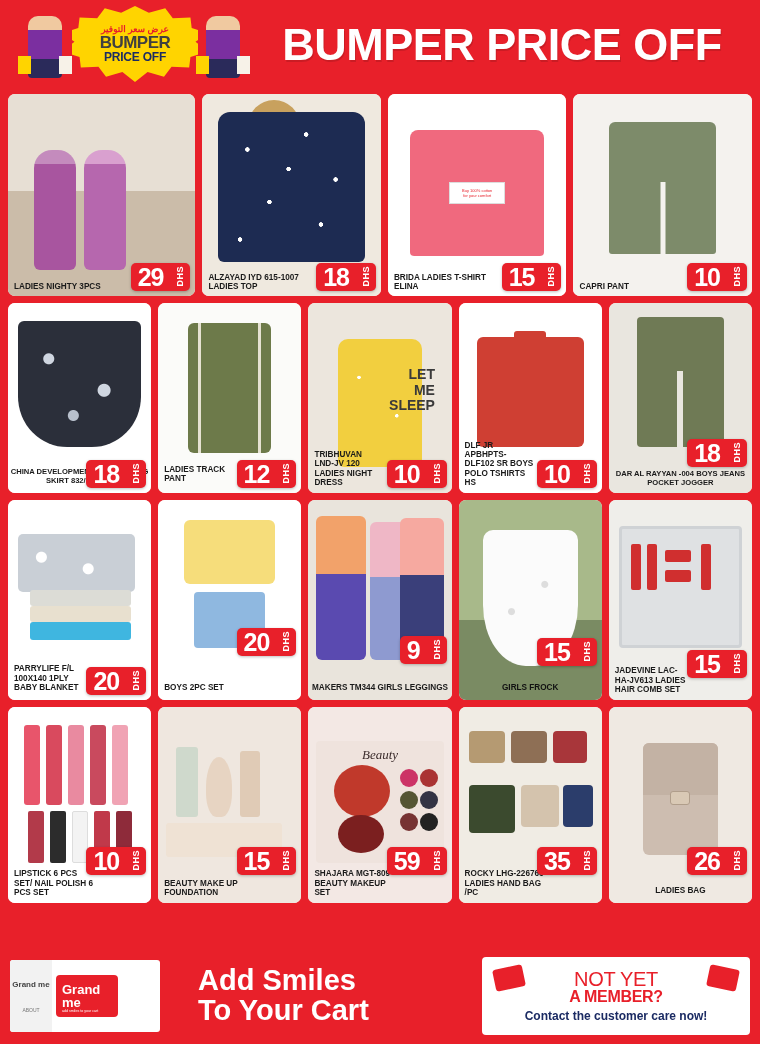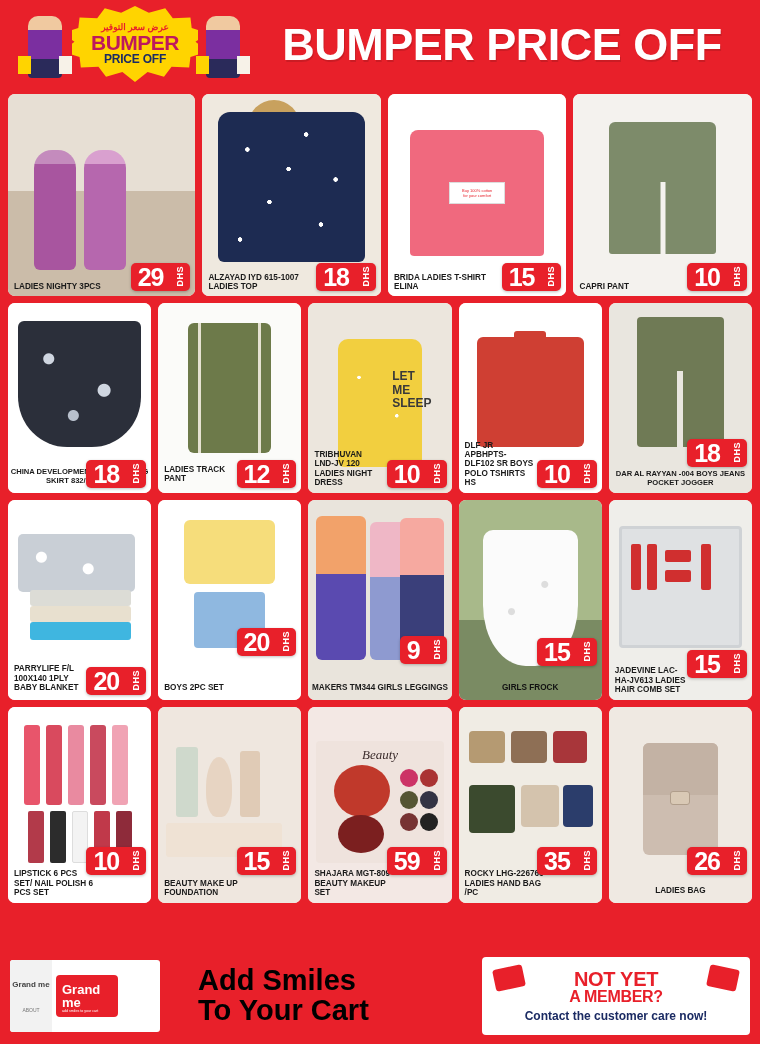--- a/index.html
+++ b/index.html
@@ -45,23 +45,23 @@
     text-align: center;
   }
   .burst-ar {
     font-size: 9px;
     color: #e8202a;
     font-weight: bold;
     line-height: 1;
     margin-bottom: 1px;
   }
   .burst-l1 {
-    font-size: 21px;
-    font-weight: bold;
-    color: #be185d;
+    font-size: 17px;
+    font-weight: bold;
+    color: #404040;
     line-height: 0.95;
     letter-spacing: -0.5px;
   }
   .burst-l2 {
     font-size: 12px;
     font-weight: bold;
     color: #1b2b63;
     line-height: 1;
     letter-spacing: -0.2px;
   }
@@ -212,21 +212,21 @@
 
   
   .a-track { background: #fbfbf9; }
   .a-track .pant { position: absolute; left: 30px; right: 30px; top: 20px; bottom: 40px; background: #6d7a4a; border-radius: 6px; }
   .a-track .stripe { position: absolute; top: 20px; bottom: 40px; width: 3px; background: #e6e2d2; }
 
   
   .a-nd { background: #ece6dd; }
   .a-nd .dress { position: absolute; left: 30px; right: 30px; top: 36px; bottom: 26px; background: #f2cf3f; border-radius: 10px 10px 6px 6px;
     background-image: radial-gradient(circle at 25% 30%, #fff 1.5px, transparent 2px), radial-gradient(circle at 70% 60%, #fff 1.5px, transparent 2px); }
-  .a-nd .txt { position: absolute; left: 50%; top: 46%; transform: translate(-50%,-50%); color:#3a3a3a; font-size: 12px; font-weight: bold; text-align: left; line-height: 1.1; margin-left: 32px; }
+  .a-nd .txt { position: absolute; left: 50%; top: 46%; transform: translate(-50%,-50%); color:#3a3a3a; font-size: 14px; font-weight: bold; text-align: right; line-height: 1.1; margin-left: 32px; }
 
   
   .a-polo { background: #ffffff; }
   .a-polo .p { position: absolute; left: 18px; right: 18px; top: 34px; bottom: 46px; background: #cf3f33; border-radius: 6px; }
   .a-polo .collar { position: absolute; left: 50%; transform: translateX(-50%); top: 28px; width: 32px; height: 16px; background: #cf3f33; border-radius: 3px; }
 
   
   .a-jog { background: #e9e6df; }
   .a-jog .j { position: absolute; left: 28px; right: 28px; top: 14px; bottom: 46px; background: #6f7a55; border-radius: 4px; }
   .a-jog .gap { position: absolute; left: 50%; transform: translateX(-50%); bottom: 46px; width: 6px; height: 76px; background: #e9e6df; }
@@ -306,32 +306,32 @@
   .logo-left { width: 42px; height: 100%; background: #f2f2f2; display:flex; flex-direction: column; align-items:center; justify-content:center; }
   .logo-left .gm { font-size: 8px; color: #444; font-weight: bold; }
   .logo-left .ab { font-size: 5px; color: #777; margin-top: 18px; }
   .logo-card { width: 62px; height: 42px; background: #e8202a; border-radius: 4px; margin-left: 4px; position: relative; }
   .logo-card .g { position: absolute; left: 6px; top: 8px; color: #fff; font-size: 13px; font-weight: bold; line-height: 1; }
   .logo-card .m { position: absolute; left: 6px; top: 21px; color: #fff; font-size: 13px; font-weight: bold; line-height: 1; }
   .logo-card .tag { position: absolute; left: 6px; bottom: 4px; color: #fff; font-size: 3.6px; }
 
   .footer-slogan {
     flex: 1;
-    color: #000000;
+    color: #ffffff;
     font-size: 29px;
     font-weight: bold;
     line-height: 1.02;
     padding-left: 14px;
   }
   .member-box {
     width: 268px; height: 78px; background: #ffffff; border-radius: 4px;
     position: relative; display:flex; flex-direction: column; align-items:center; justify-content:center;
     flex: 0 0 auto;
   }
-  .mb-l1 { color: #e8202a; font-size: 20px; font-weight: bold; line-height: 1; letter-spacing: -0.3px; }
+  .mb-l1 { color: #e8202a; font-size: 20px; font-weight: normal; line-height: 1; letter-spacing: -0.3px; }
   .mb-l2 { color: #e8202a; font-size: 16px; font-weight: bold; line-height: 1.05; letter-spacing: -0.3px; }
   .mb-l3 { color: #1b2b63; font-size: 12px; font-weight: bold; margin-top: 3px; }
   .mb-card { position: absolute; width: 30px; height: 22px; background: #e8202a; border-radius: 3px; top: 10px; }
   .mb-card.l { left: 12px; transform: rotate(-12deg); }
   .mb-card.r { right: 12px; transform: rotate(12deg); }
 </style>
 </head>
 <body>
 
 <div class="header">

